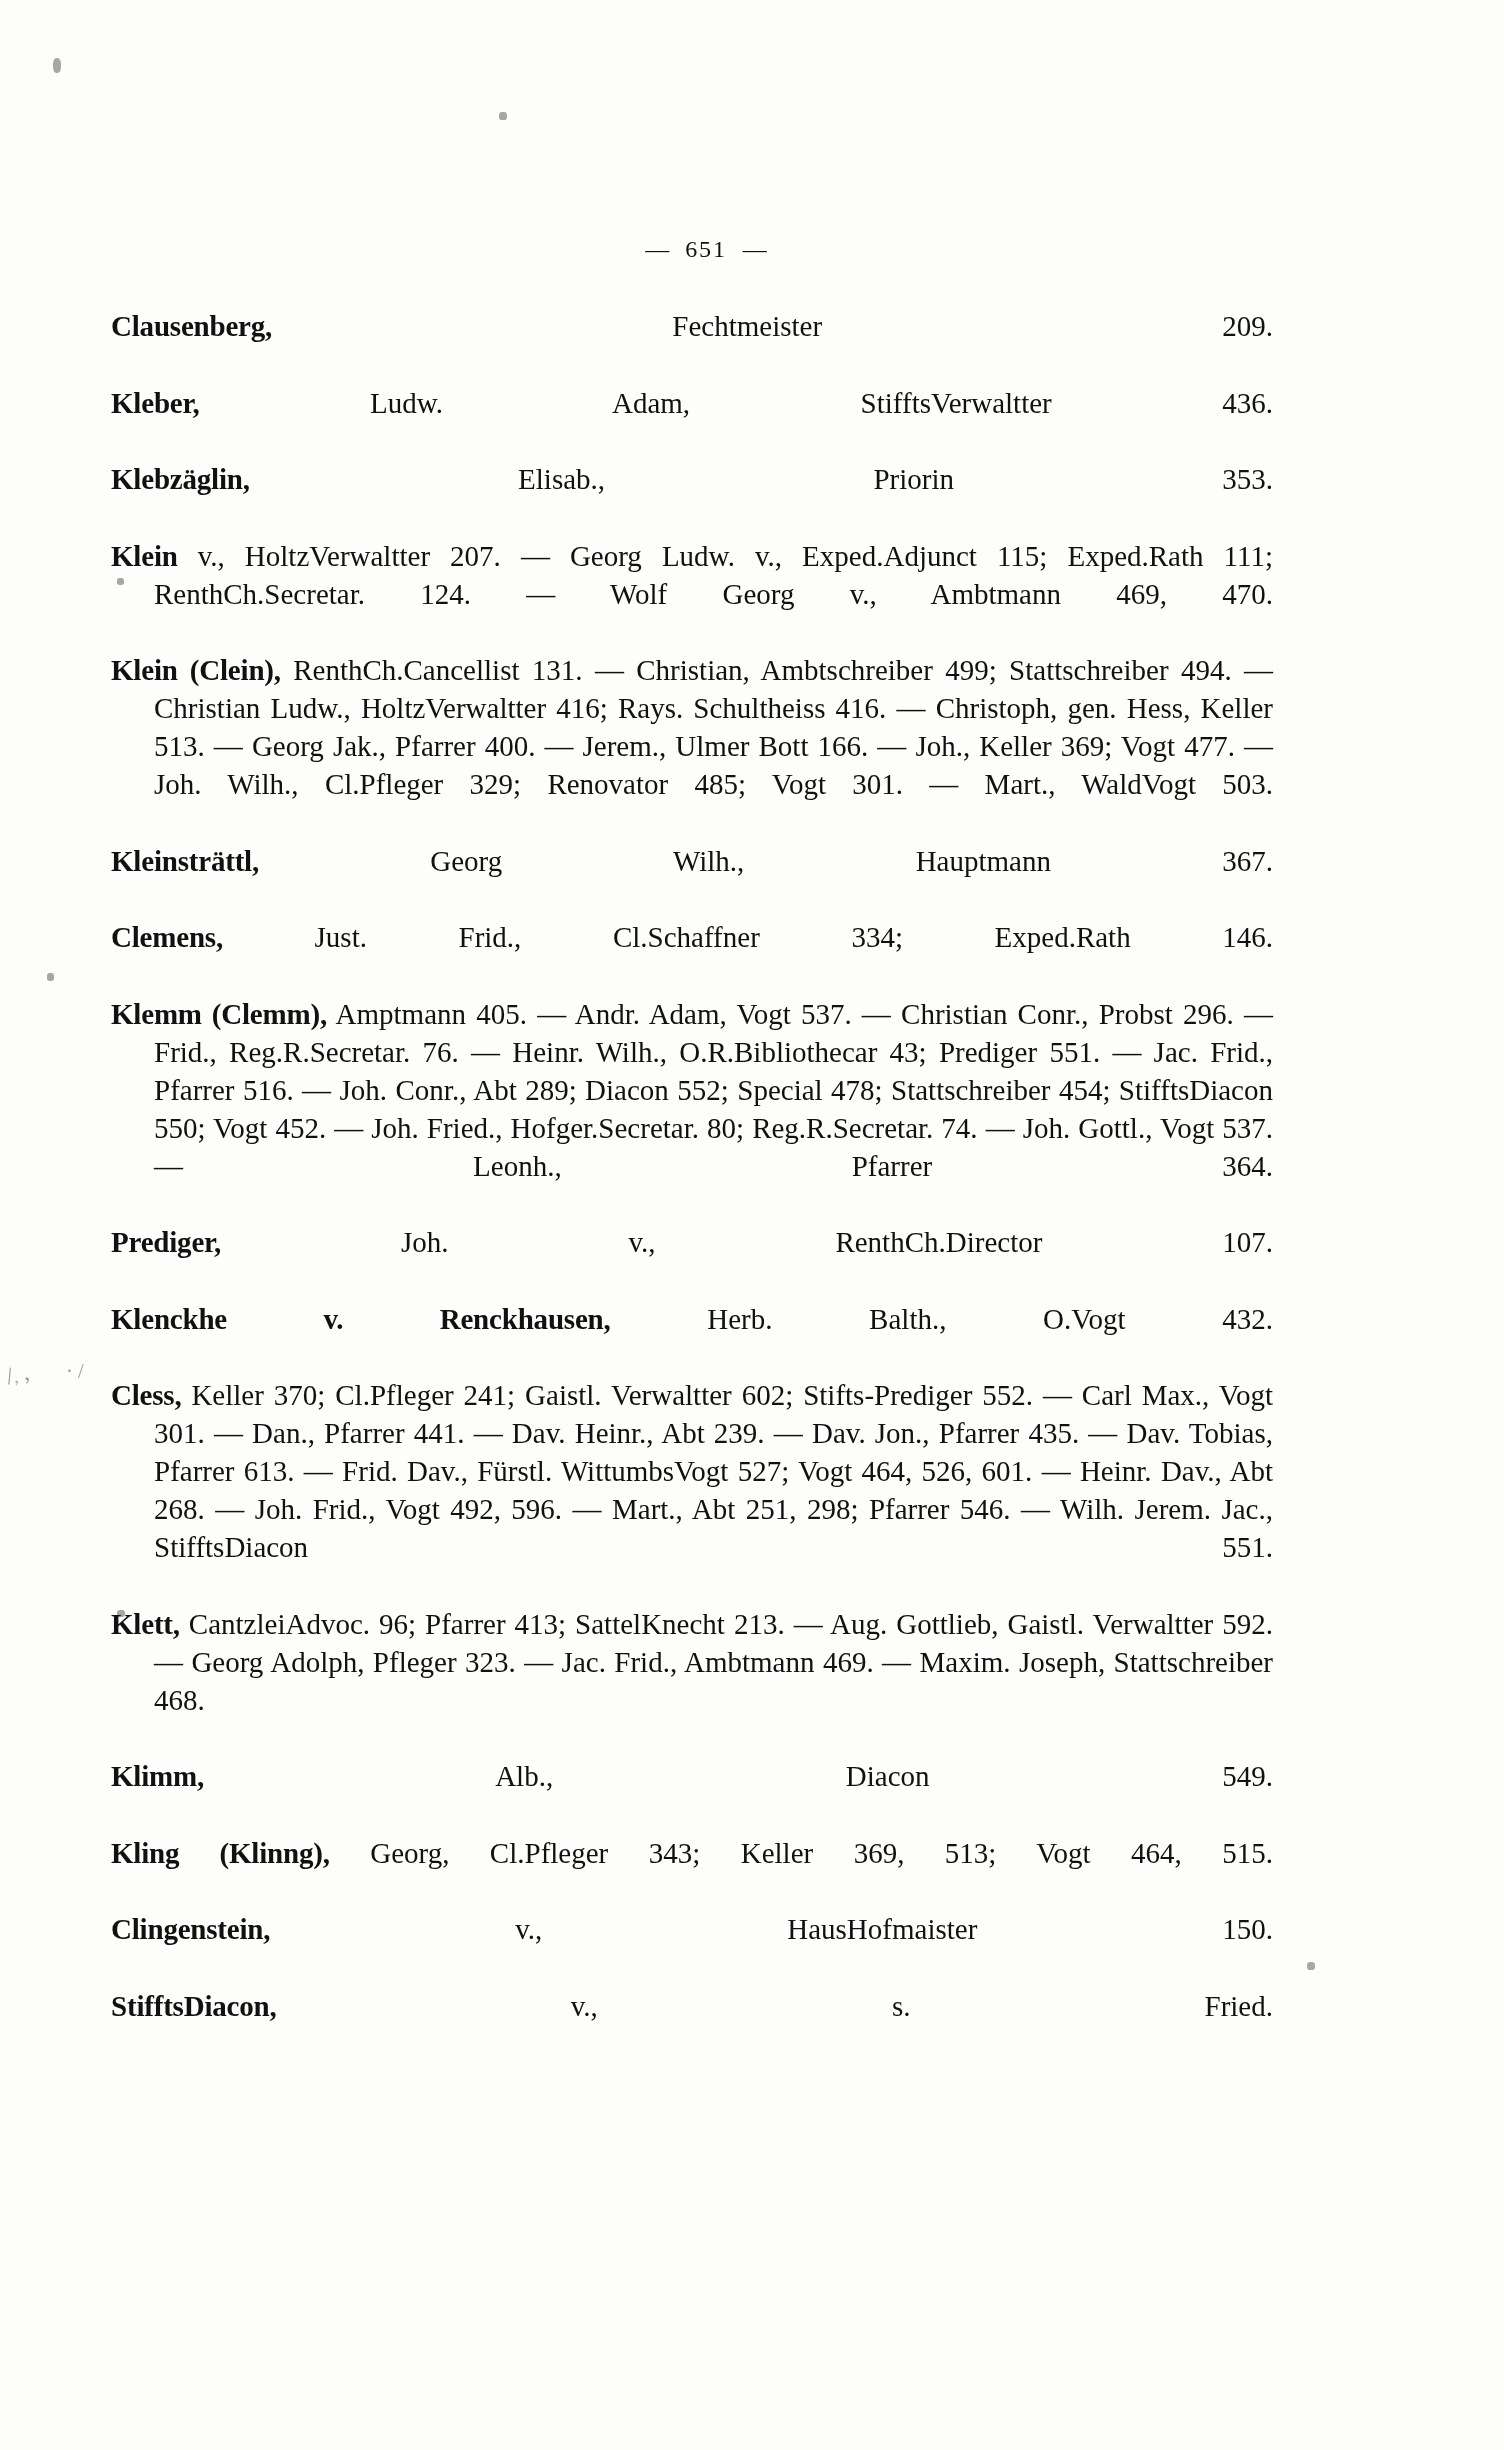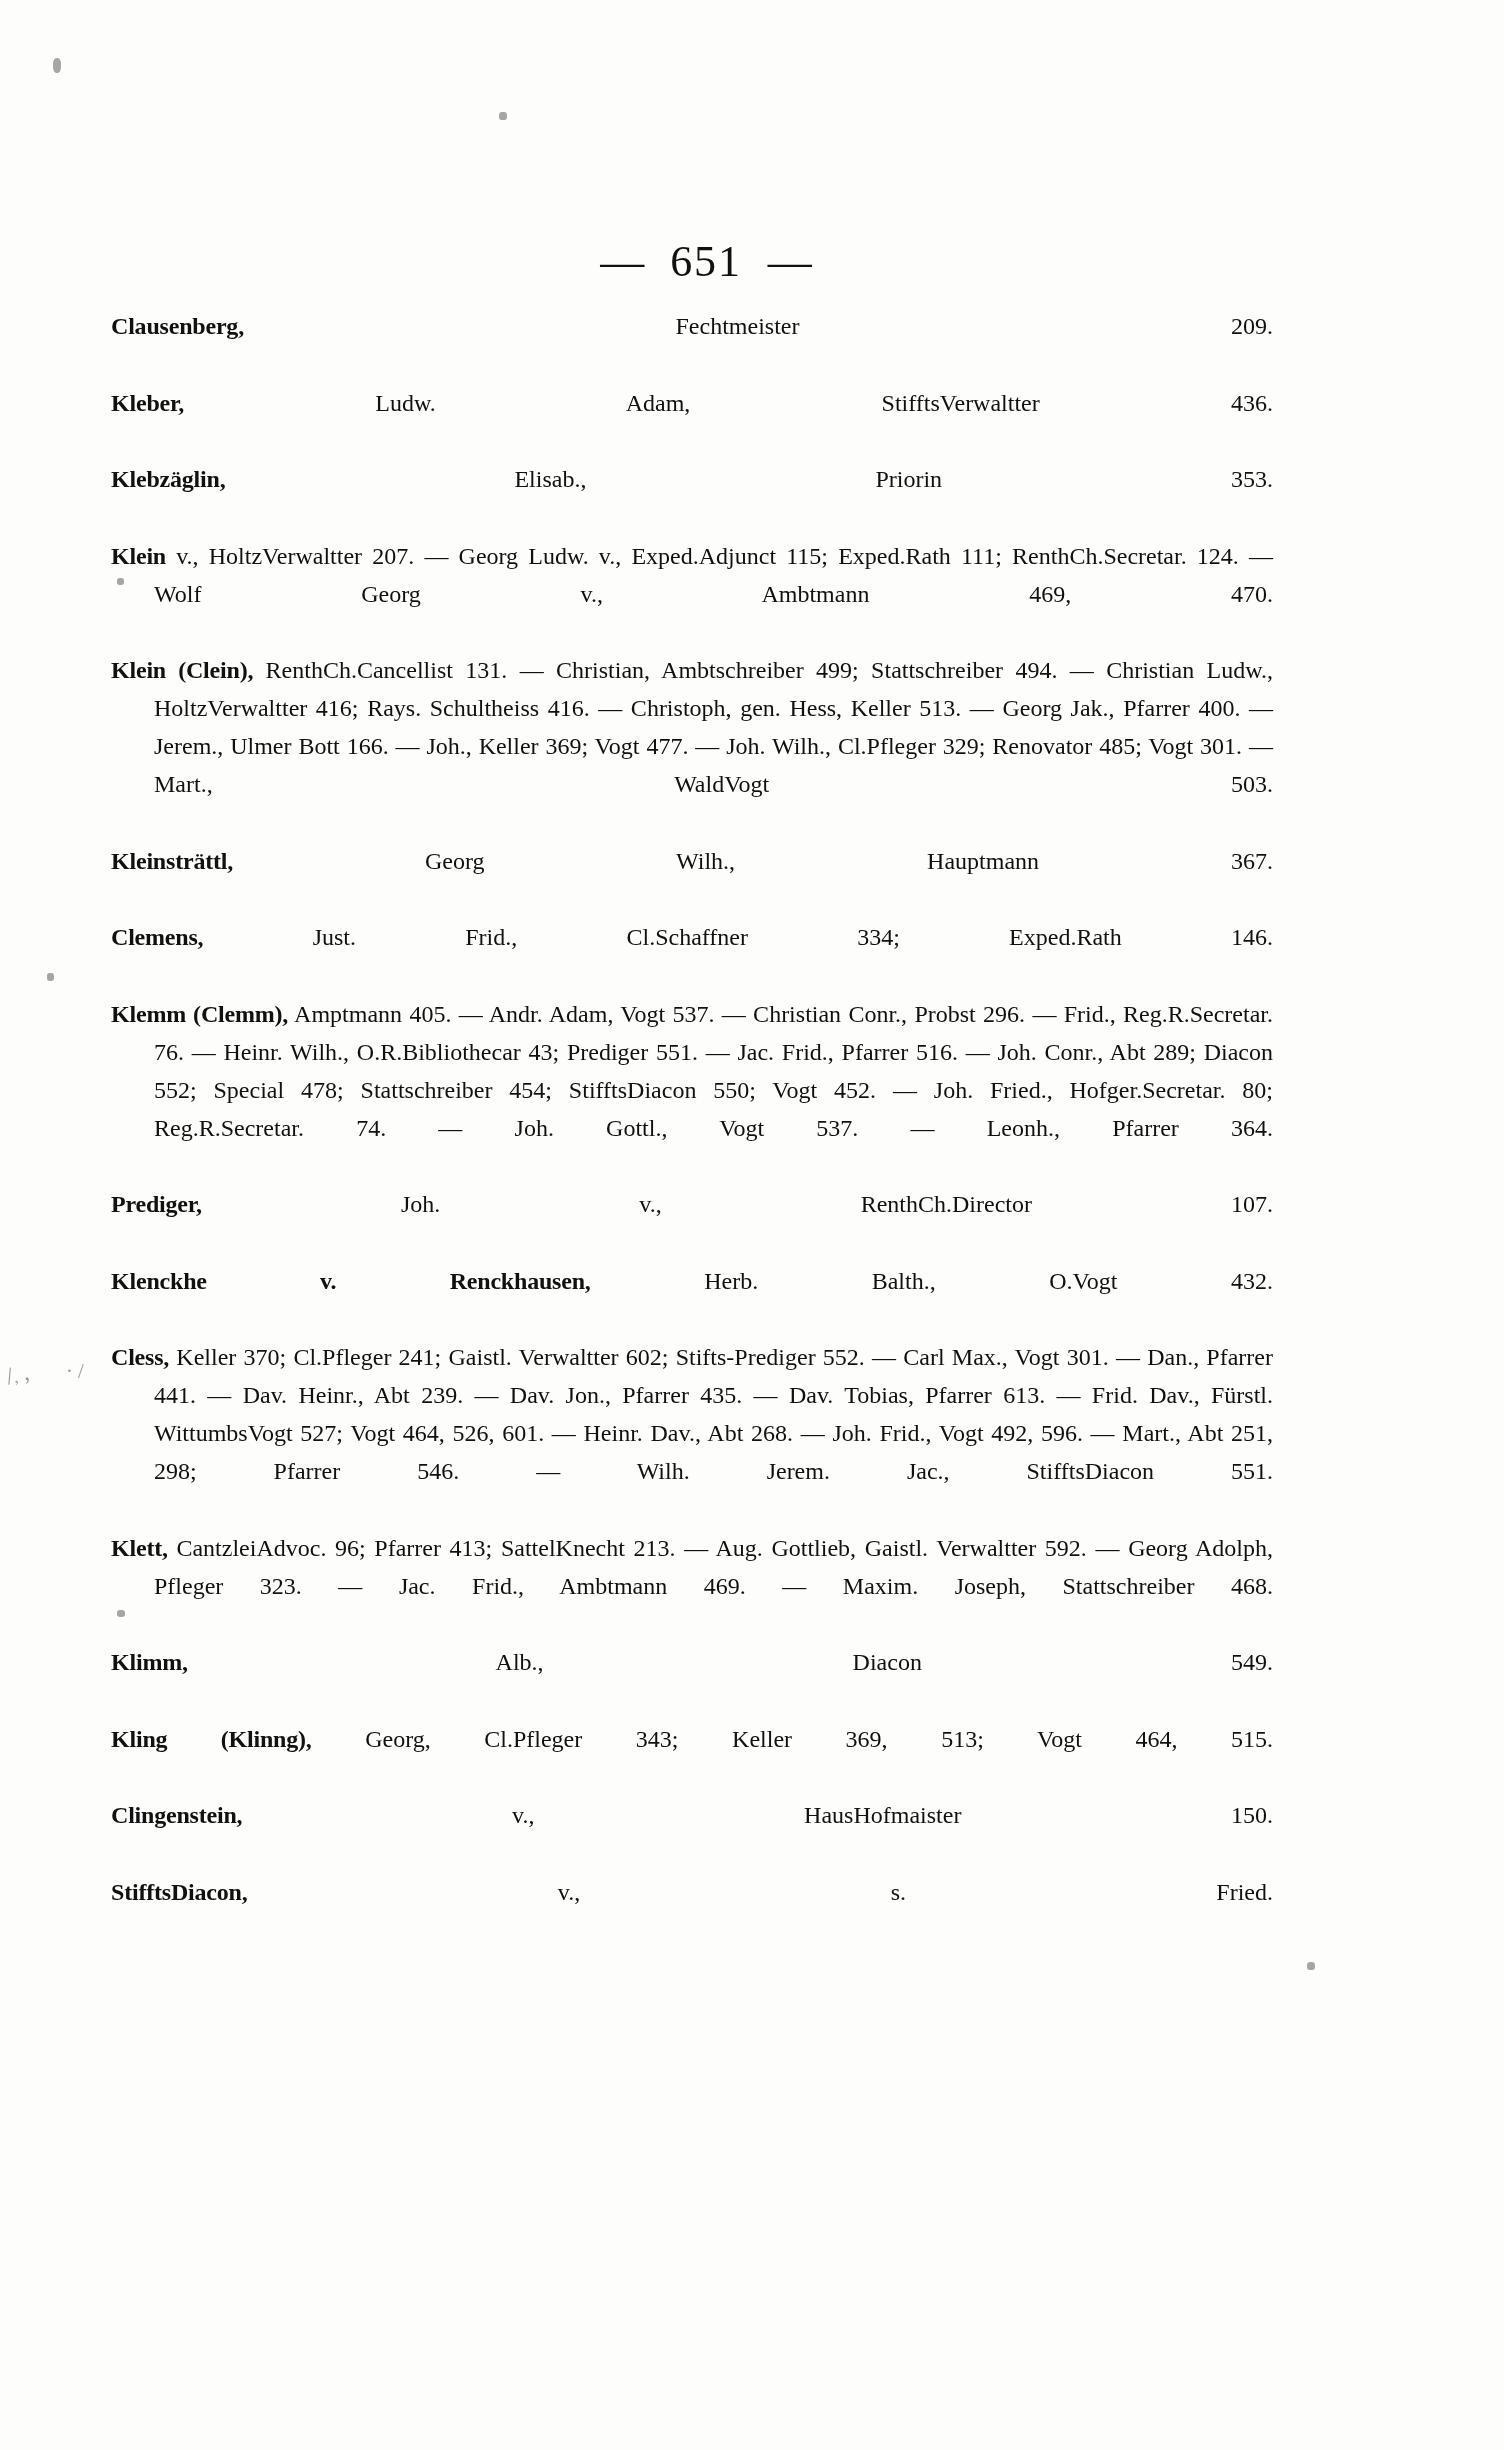--- a/index.html
+++ b/index.html
@@ -34,36 +34,36 @@
     user-select: none;
   }
 
   
   #folio {
     position: absolute;
     top: 236px;
     left: 0;
     width: 1412px;
     text-align: center;
-    font-size: 44px;
+    font-size: 24px;
     letter-spacing: 1.9px;
     font-family: "Liberation Serif", serif;
   }
   #folio .dash { letter-spacing: 0; }
 
   
   #column {
     position: absolute;
     top: 307px;
     left: 111px;
     width: 1162px;
   }
 
   .entry {
-    font-size: 24px;
+    font-size: 29px;
     line-height: 38px;
     text-indent: 0;
     padding-left: 43px;          
     text-indent: -43px;
     margin: 0 0 0.5px 0;
     text-align: justify;
     text-justify: inter-word;
     word-spacing: 0.5px;
     hyphens: manual;
   }

